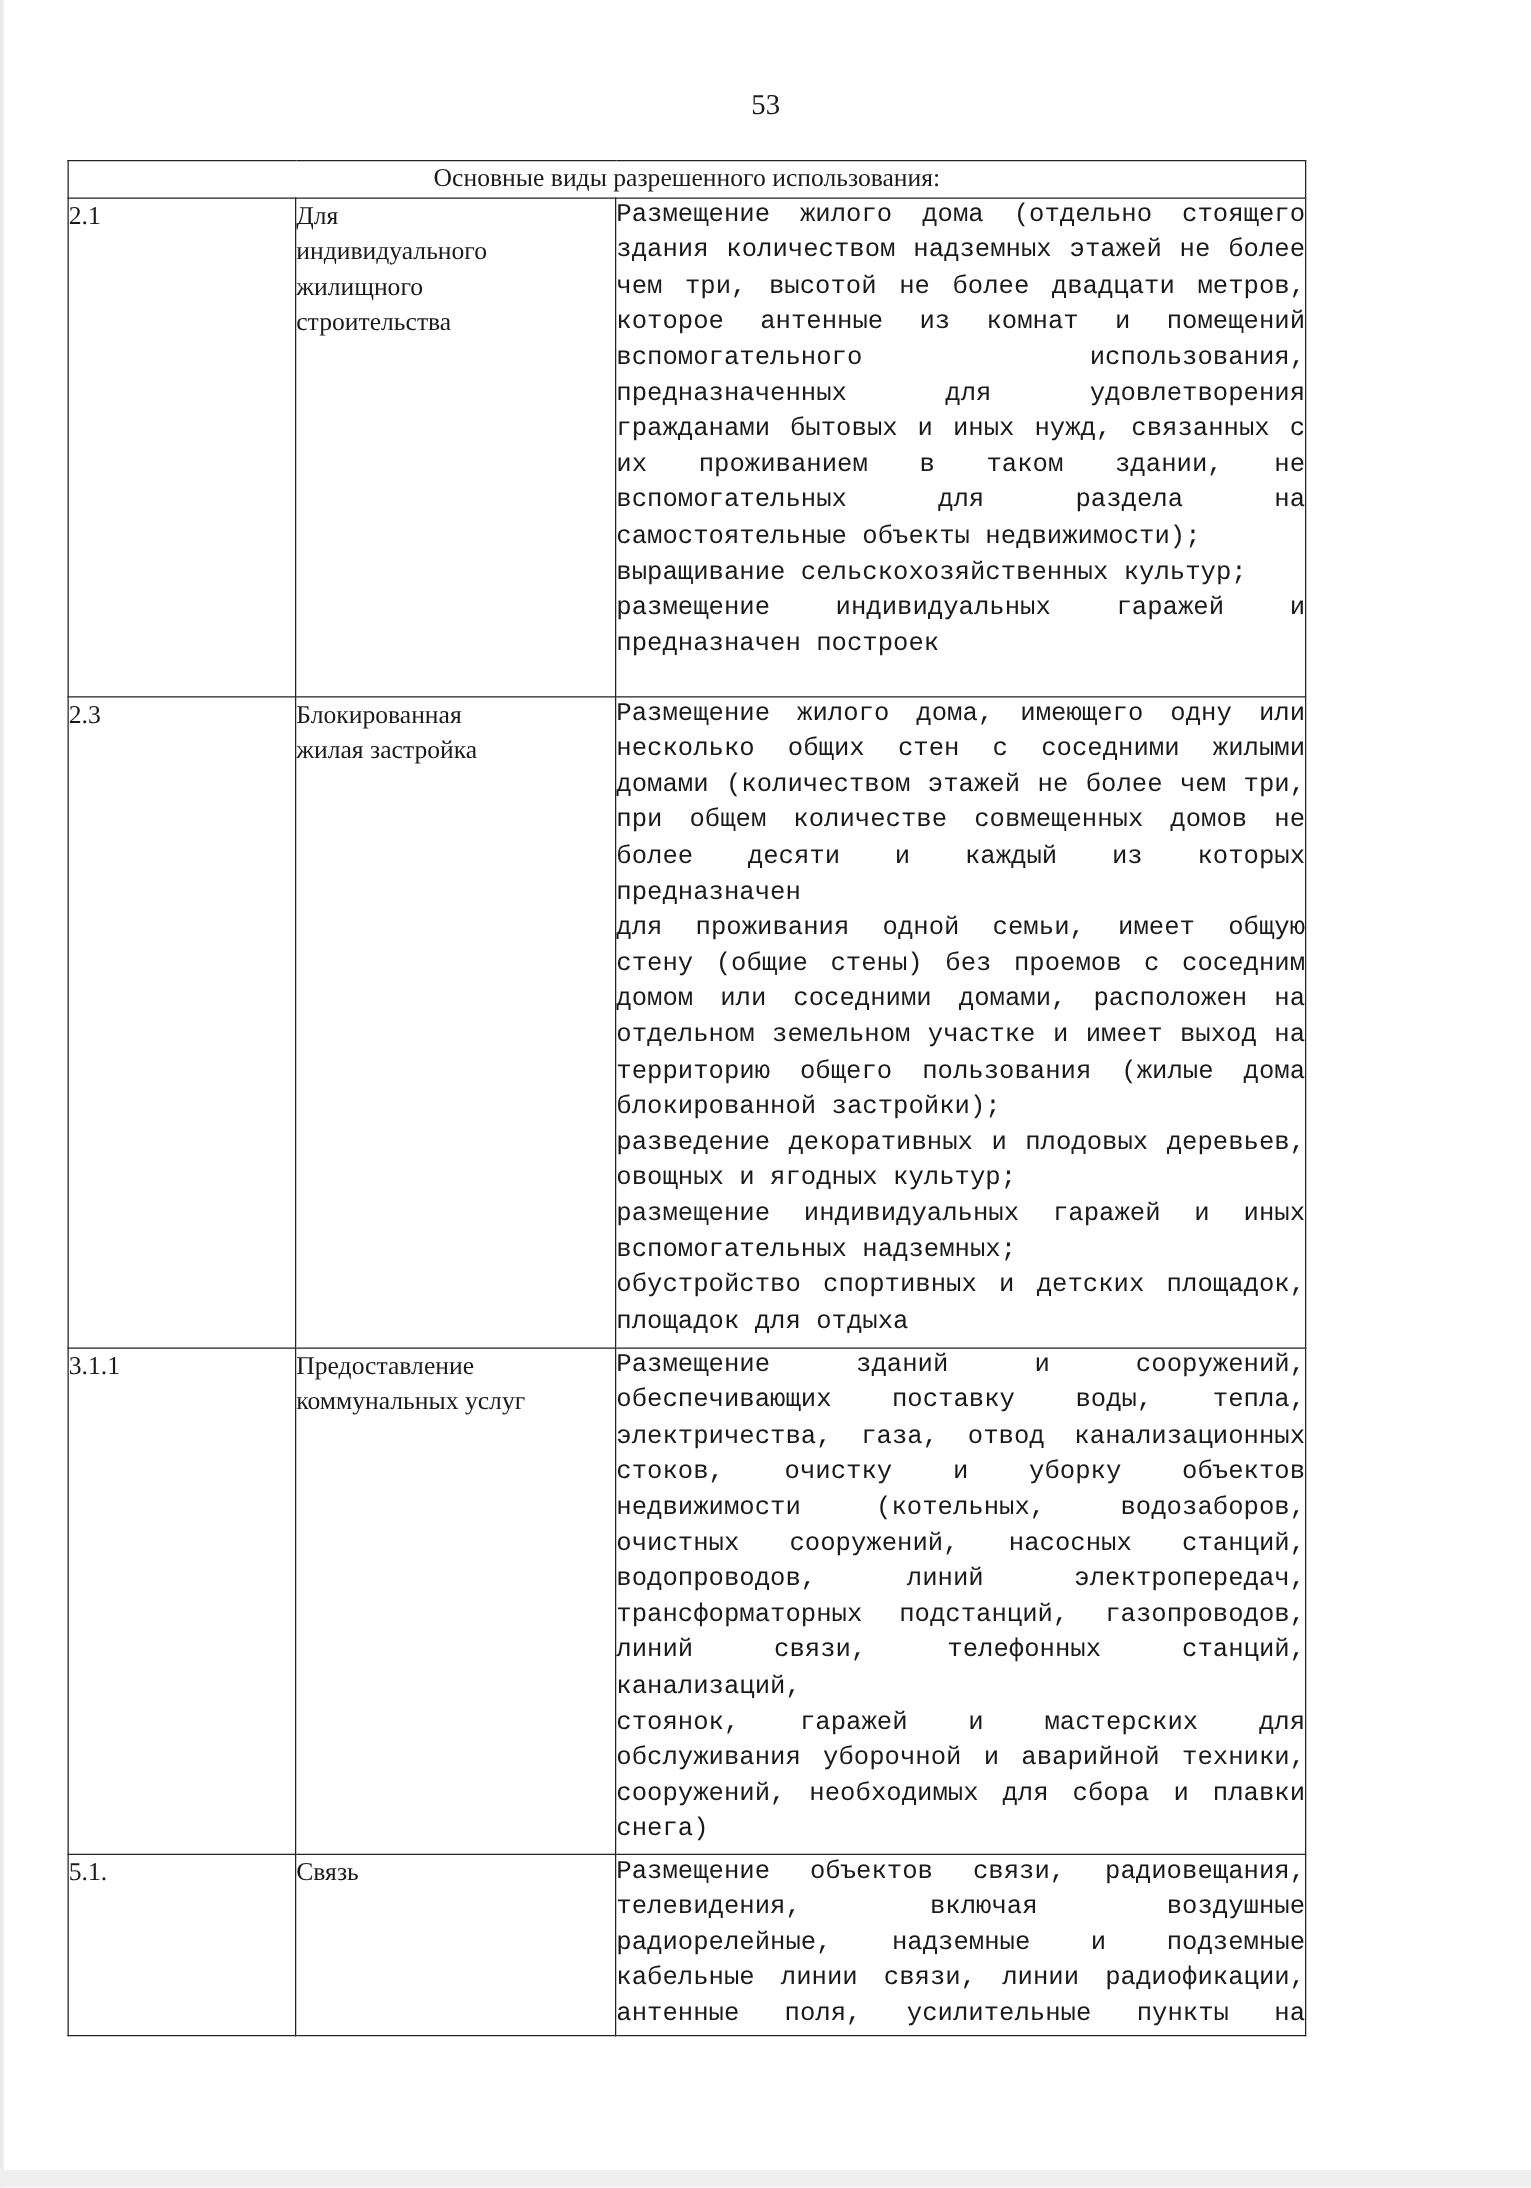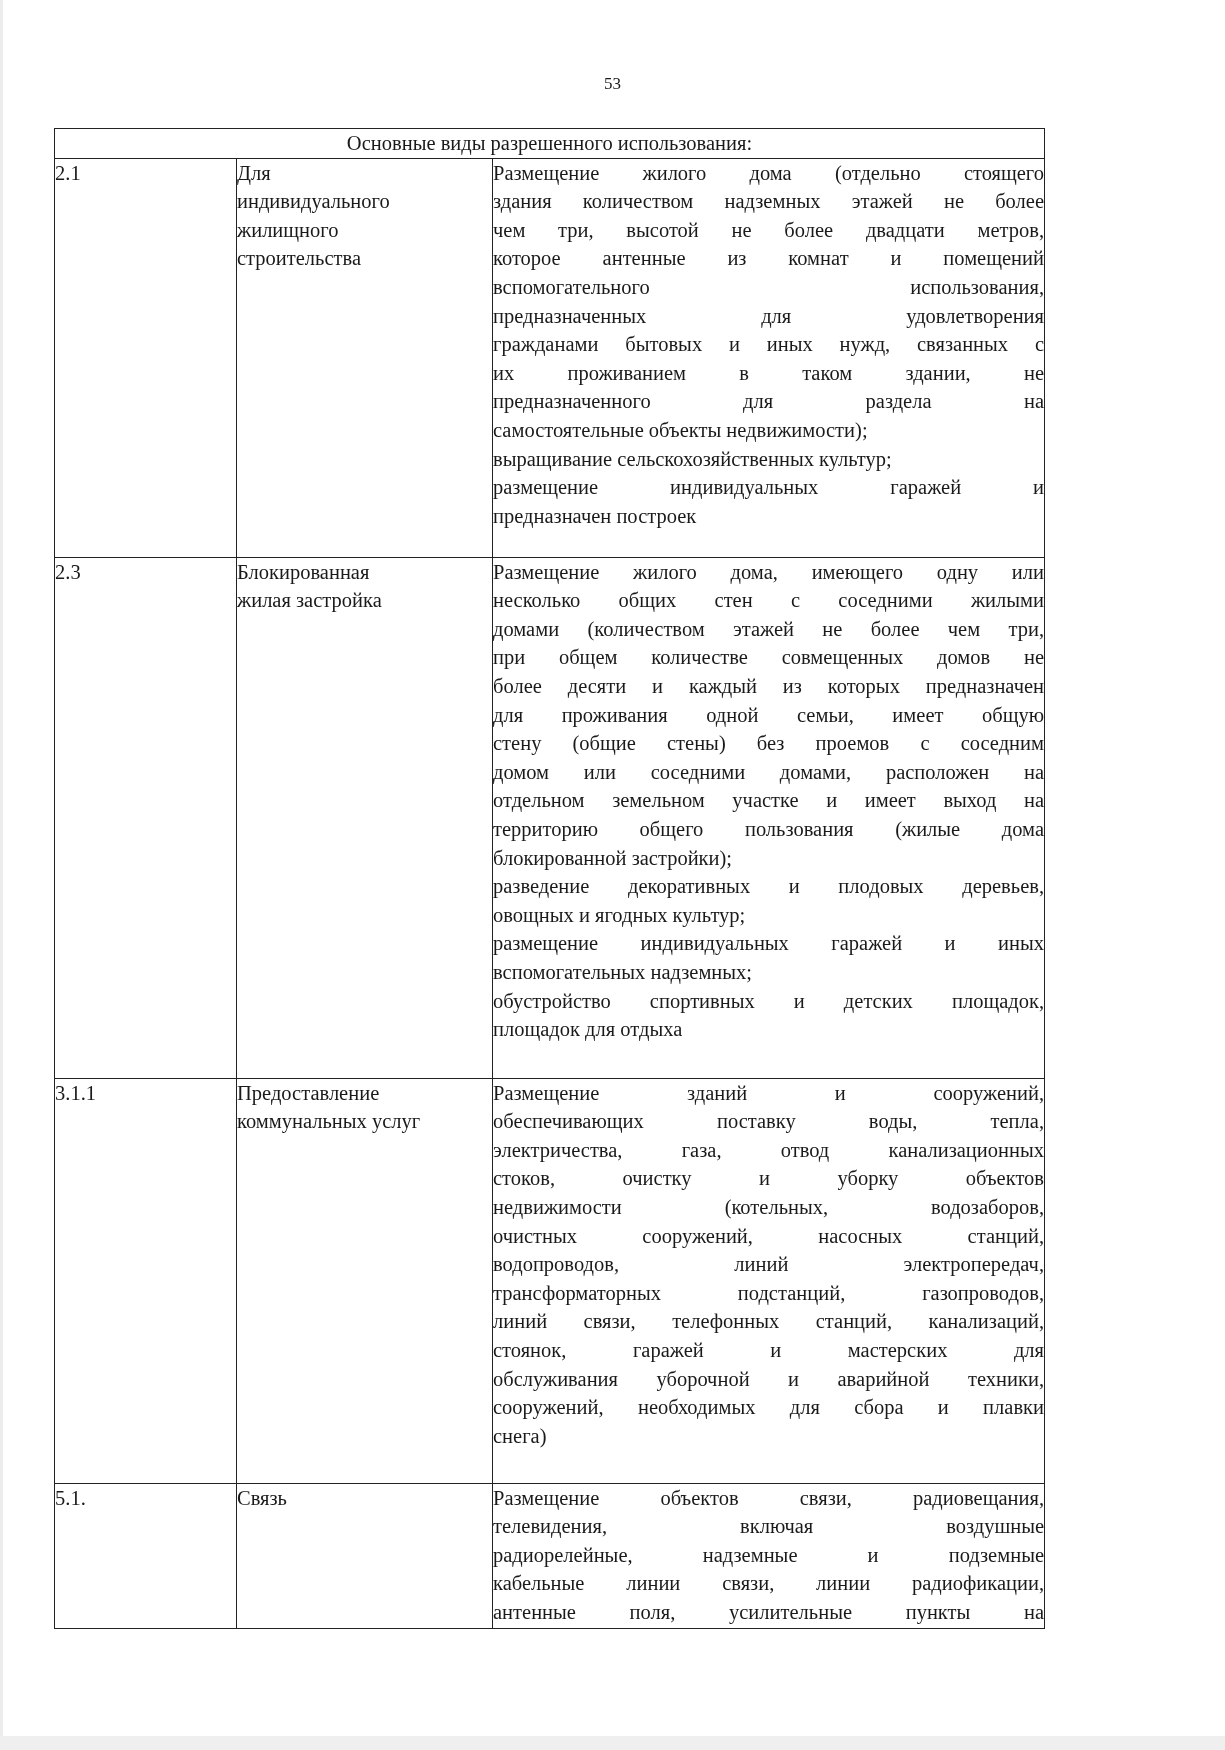--- a/index.html
+++ b/index.html
@@ -4,36 +4,36 @@
 <style>
   html, body { margin: 0; padding: 0; }
   body {
     width: 1225px; height: 1750px; background: #ffffff; position: relative; overflow: hidden;
     font-family: "Liberation Serif", "DejaVu Serif", serif; color: #1a1a1a;
   }
   .scan-edge-left { position: absolute; left: 0; top: 0; width: 3px; height: 1750px; background: #ececec; }
   .scan-edge-bottom { position: absolute; left: 0; top: 1736px; width: 1225px; height: 14px; background: #efefef; }
   .page-number {
     position: absolute; left: 0; width: 1225px; top: 70px; text-align: center;
-    font-size: 17px; line-height: 28px;
+    font-size: 23px; line-height: 28px;
   }
   table.doc {
     position: absolute; left: 54px; top: 128px; width: 990px;
     border-collapse: collapse; table-layout: fixed;
   }
   table.doc td, table.doc th {
     border: 1.3px solid #222; vertical-align: top; padding: 0;
     font-size: 20.5px; line-height: 28.6px; font-weight: normal;
   }
   th.header-cell {
     height: 28px; font-weight: bold; text-align: center; line-height: 29px; font-size: 20.5px;
   }
   td.code { padding: 2px 0 0 9px; margin-top: 12px; }
   td.name { padding: 2px 6px 0 11px; }
-  td.desc { padding: 2px 10px 0 11px; text-align: justify; }
+  td.desc { padding: 2px 10px 0 11px; text-align: justify; font-family: Liberation Mono, monospace; }
   td.desc .line { display: block; text-align: justify; text-align-last: justify; }
   td.desc .line.last { text-align-last: left; }
   .name .line, .code .line { display: block; }
   col.c1 { width: 182px; } col.c2 { width: 256px; } col.c3 { width: 552px; }
 </style>
 </head>
 <body>
 
 <div class="scan-edge-left"></div>
 <div class="scan-edge-bottom"></div>
@@ -64,21 +64,21 @@
         </td>
     <td class="desc">
           <span class="line">Размещение жилого дома (отдельно стоящего</span>
           <span class="line">здания количеством надземных этажей не более</span>
           <span class="line">чем три, высотой не более двадцати метров,</span>
           <span class="line">которое антенные из комнат и помещений</span>
           <span class="line">вспомогательного использования,</span>
           <span class="line">предназначенных для удовлетворения</span>
           <span class="line">гражданами бытовых и иных нужд, связанных с</span>
           <span class="line">их проживанием в таком здании, не</span>
-          <span class="line">предназначенного для раздела на</span>
+          <span class="line">вспомогательных для раздела на</span>
           <span class="line last">самостоятельные объекты недвижимости);</span>
           <span class="line last">выращивание сельскохозяйственных культур;</span>
           <span class="line">размещение индивидуальных гаражей и</span>
           <span class="line last">предназначен построек</span>
         </td>
   </tr>
       <tr style="height: 521px;">
     <td class="code">
           <span class="line">2.3</span>
         </td>

